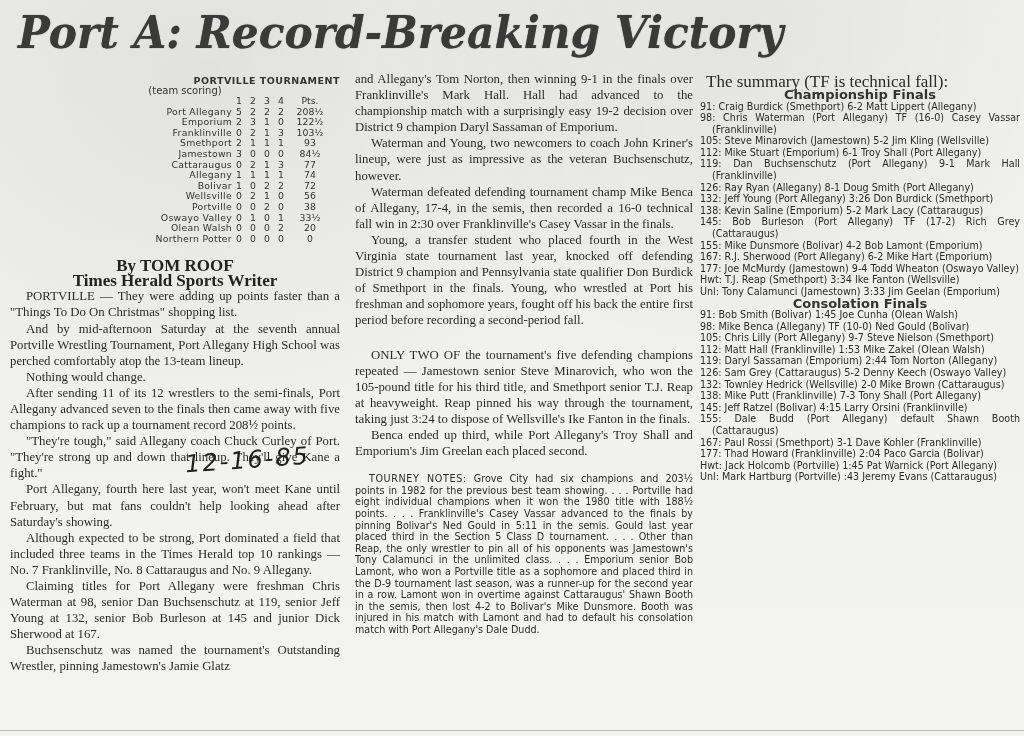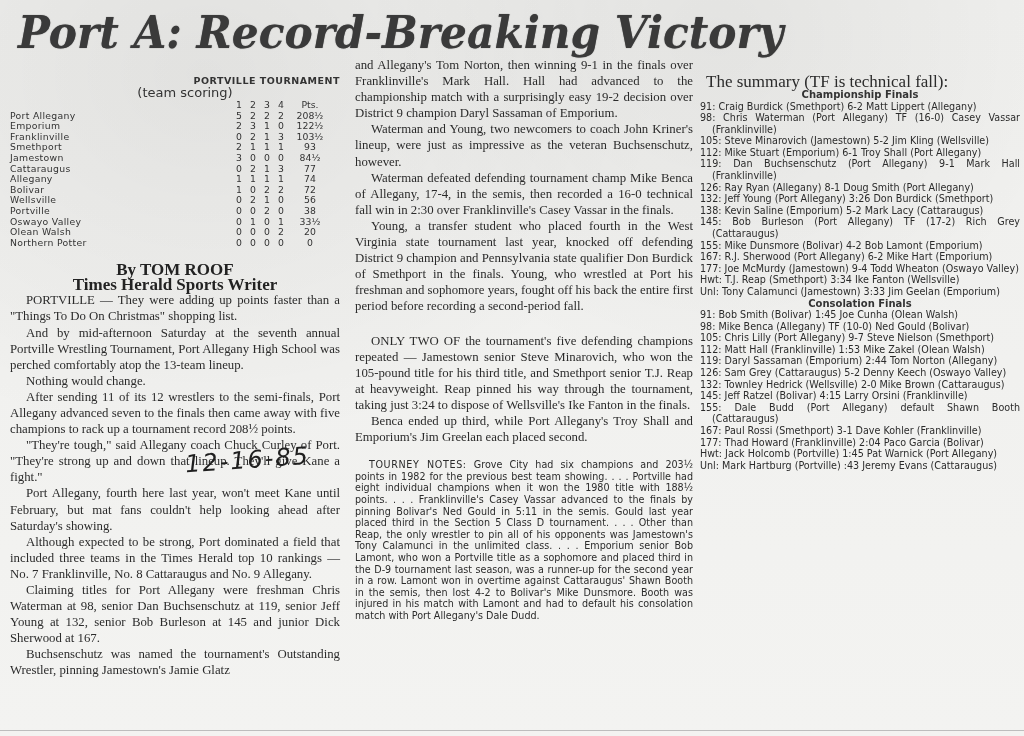--- a/index.html
+++ b/index.html
@@ -20,44 +20,44 @@
     position:absolute; left:18px; top:4px; width:1000px; height:58px;
     font-family:"DejaVu Serif", serif; font-style:italic; font-weight:bold;
     font-size:45px; line-height:58px; letter-spacing:0px; color:#3a3a3a;
     transform:scaleX(0.94); transform-origin:left center;
     text-shadow:0 0 1px #666;
   }
   .col { position:absolute; }
   
   .col1 { left:10px; top:75px; width:330px; }
   .ts-title { text-align:right; font-family:"DejaVu Sans", sans-serif; font-weight:bold; font-size:9.5px; letter-spacing:0.5px; color:#333; margin-left:20px; }
-  .ts-sub { text-align:center; font-family:"DejaVu Sans", sans-serif; font-size:13px; color:#333; margin-left:20px; margin-top:-1px; }
+  .ts-sub { text-align:center; font-family:"DejaVu Sans", sans-serif; font-size:10px; color:#333; margin-left:20px; margin-top:-1px; }
   table.ts { border-collapse:collapse; font-family:"DejaVu Sans", sans-serif; font-size:9.3px; color:#333; margin-top:0px; }
   table.ts td, table.ts th { padding:0; height:10.6px; line-height:10.6px; font-weight:normal; }
-  table.ts .team { width:222px; text-align:left; letter-spacing:0.3px; }
+  table.ts .team { width:222px; text-align:right; letter-spacing:0.3px; }
   table.ts .n { width:14px; text-align:center; }
   table.ts .pts { width:44px; text-align:center; }
   .byline { margin-top:14px; text-align:center; font-family:"Liberation Serif", serif; font-weight:bold; font-size:17px; line-height:15px; color:#222; }
   .body-text { font-family:"Liberation Serif", serif; font-size:12.8px; line-height:16.1px; color:#2b2b2b; text-align:justify; }
   .body-text p { margin:0; text-indent:16px; }
   .col1 .body-text { margin-top:0px; }
   .handwritten {
     position:absolute; left:185px; top:446px; font-family:"DejaVu Sans", sans-serif; font-style:italic;
     font-size:24px; color:#1f1f1f; transform:rotate(-4deg); letter-spacing:2px;
   }
   
-  .col2 { left:355px; top:57px; width:338px; }
+  .col2 { left:355px; top:71px; width:338px; }
   .gap { height:18px; }
   .notes { font-family:"DejaVu Sans", sans-serif; font-size:9.6px; line-height:11.6px; color:#2b2b2b; text-align:justify; margin-top:14px; }
   .notes p { margin:0; text-indent:14px; }
   .notes .lead { letter-spacing:0.6px; }
   
   .col3 { left:700px; top:74px; width:320px; }
   .sum-intro { font-family:"Liberation Serif", serif; font-size:17px; line-height:15px; color:#2b2b2b; margin-left:6px; }
-  .sum-head { text-align:center; font-family:"DejaVu Sans", sans-serif; font-size:10px; font-weight:bold; line-height:11.5px; color:#333; }
+  .sum-head { text-align:center; font-family:"DejaVu Sans", sans-serif; font-size:13px; font-weight:bold; line-height:11.5px; color:#333; }
   .sum-item { font-family:"DejaVu Sans", sans-serif; font-size:9.6px; line-height:11.6px; color:#2b2b2b; padding-left:12px; text-indent:-12px; text-align:justify; }
   .rule { position:absolute; left:0; right:0; height:1px; background:#bdbdbd; }
 </style>
 </head>
 <body>
 
 <div class="paper">
 
   <div class="headline">Port A: Record-Breaking Victory</div>
 
@@ -242,20 +242,21 @@
       </div>
     <div class="sum-head">Consolation Finals</div>
     <div id="cons-list">
         <div class="sum-item">91: Bob Smith (Bolivar) 1:45 Joe Cunha (Olean Walsh)</div>
         <div class="sum-item">98: Mike Benca (Allegany) TF (10-0) Ned Gould (Bolivar)</div>
         <div class="sum-item">105: Chris Lilly (Port Allegany) 9-7 Steve Nielson (Smethport)</div>
         <div class="sum-item">112: Matt Hall (Franklinville) 1:53 Mike Zakel (Olean Walsh)</div>
         <div class="sum-item">119: Daryl Sassaman (Emporium) 2:44 Tom Norton (Allegany)</div>
         <div class="sum-item">126: Sam Grey (Cattaraugus) 5-2 Denny Keech (Oswayo Valley)</div>
         <div class="sum-item">132: Townley Hedrick (Wellsville) 2-0 Mike Brown (Cattaraugus)</div>
+        <div class="sum-item">138: Mike Putt (Franklinville) 7-3 Tony Shall (Port Allegany)</div>
         <div class="sum-item">145: Jeff Ratzel (Bolivar) 4:15 Larry Orsini (Franklinville)</div>
         <div class="sum-item">155: Dale Budd (Port Allegany) default Shawn Booth (Cattaraugus)</div>
         <div class="sum-item">167: Paul Rossi (Smethport) 3-1 Dave Kohler (Franklinville)</div>
         <div class="sum-item">177: Thad Howard (Franklinville) 2:04 Paco Garcia (Bolivar)</div>
         <div class="sum-item">Hwt: Jack Holcomb (Portville) 1:45 Pat Warnick (Port Allegany)</div>
         <div class="sum-item">Unl: Mark Hartburg (Portville) :43 Jeremy Evans (Cattaraugus)</div>
       </div>
   </div>
 
   <div class="rule" style="top:730px"></div>

